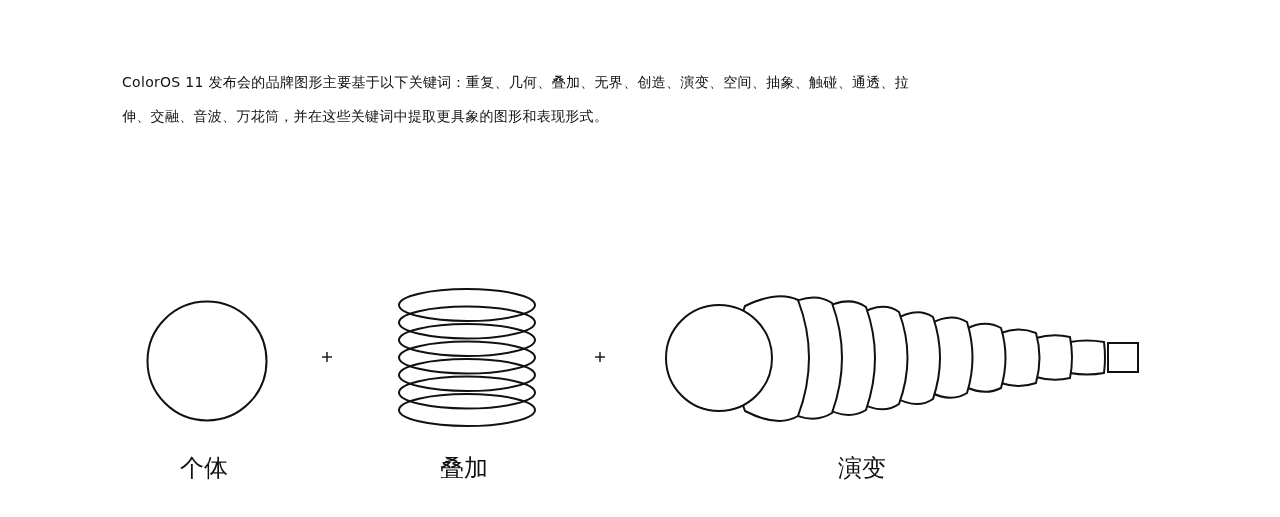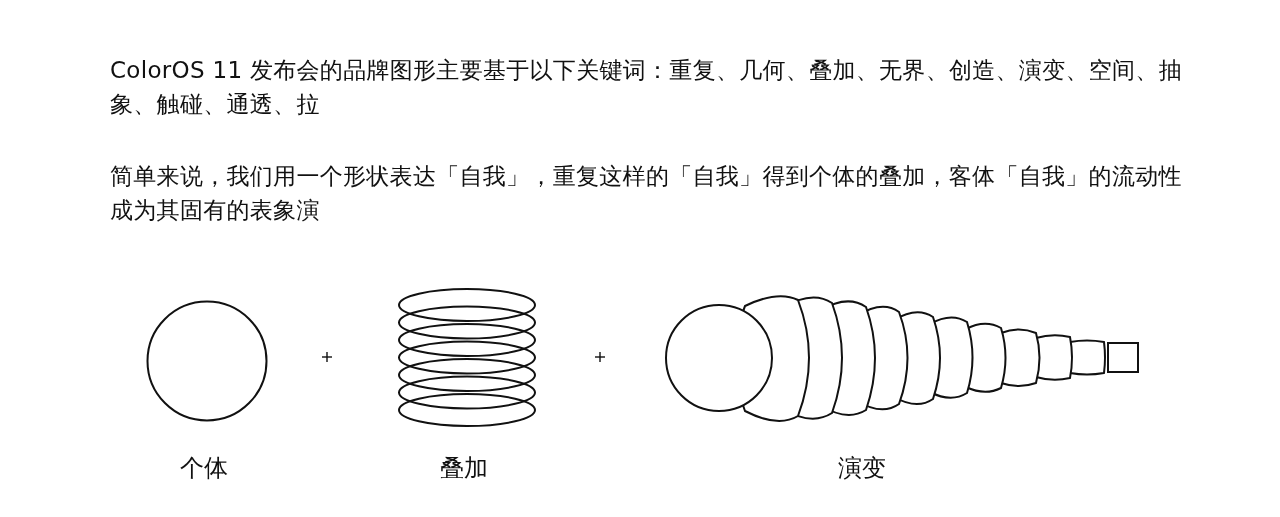--- a/index.html
+++ b/index.html
@@ -1,32 +1,32 @@
 <!DOCTYPE html>
 <html><head>
 <meta charset="utf-8">
 <style>
   html, body { margin: 0; padding: 0; background: #ffffff; }
   body { width: 1280px; height: 517px; position: relative; overflow: hidden;
          font-family: "DejaVu Sans", "Liberation Sans", sans-serif; color: #111111; }
-  .para { position: absolute; left: 110px; width: 1080px; font-size: 23px; line-height: 34px; margin: 0; letter-spacing: 0.3px; }
+  .para { position: absolute; left: 110px; width: 1080px; font-size: 14px; line-height: 34px; margin: 12px; letter-spacing: 0.3px; }
   .p1 { top: 53px; }
   .p2 { top: 159px; }
   .diagram { position: absolute; left: 0; top: 0; width: 1280px; height: 517px; }
   .label { position: absolute; top: 452px; font-size: 24px; transform: translateX(-50%); white-space: nowrap; }
 </style>
 </head>
 <body>
 
 <div class="para p1">
   <div>ColorOS 11 发布会的品牌图形主要基于以下关键词：重复、几何、叠加、无界、创造、演变、空间、抽象、触碰、通透、拉</div>
+  <div>伸、交融、音波、万花筒，并在这些关键词中提取更具象的图形和表现形式。</div>
 </div>
 
 <div class="para p2">
-  <div>简单来说，我们用一个形状表达「自我」，重复这样的「自我」得到个体的叠加，客体「自我」的流动性成为其固有的表象演</div>
 </div>
 
 <svg class="diagram" viewBox="0 0 1280 517" xmlns="http://www.w3.org/2000/svg">
   <g fill="#ffffff" stroke="#111111" stroke-width="2">
 
     <circle cx="207" cy="361" r="59.5"></circle>
 
     <g fill="none">
       <ellipse cx="467" cy="305" rx="68" ry="16"></ellipse>
       <ellipse cx="467" cy="322.5" rx="68" ry="16"></ellipse>

